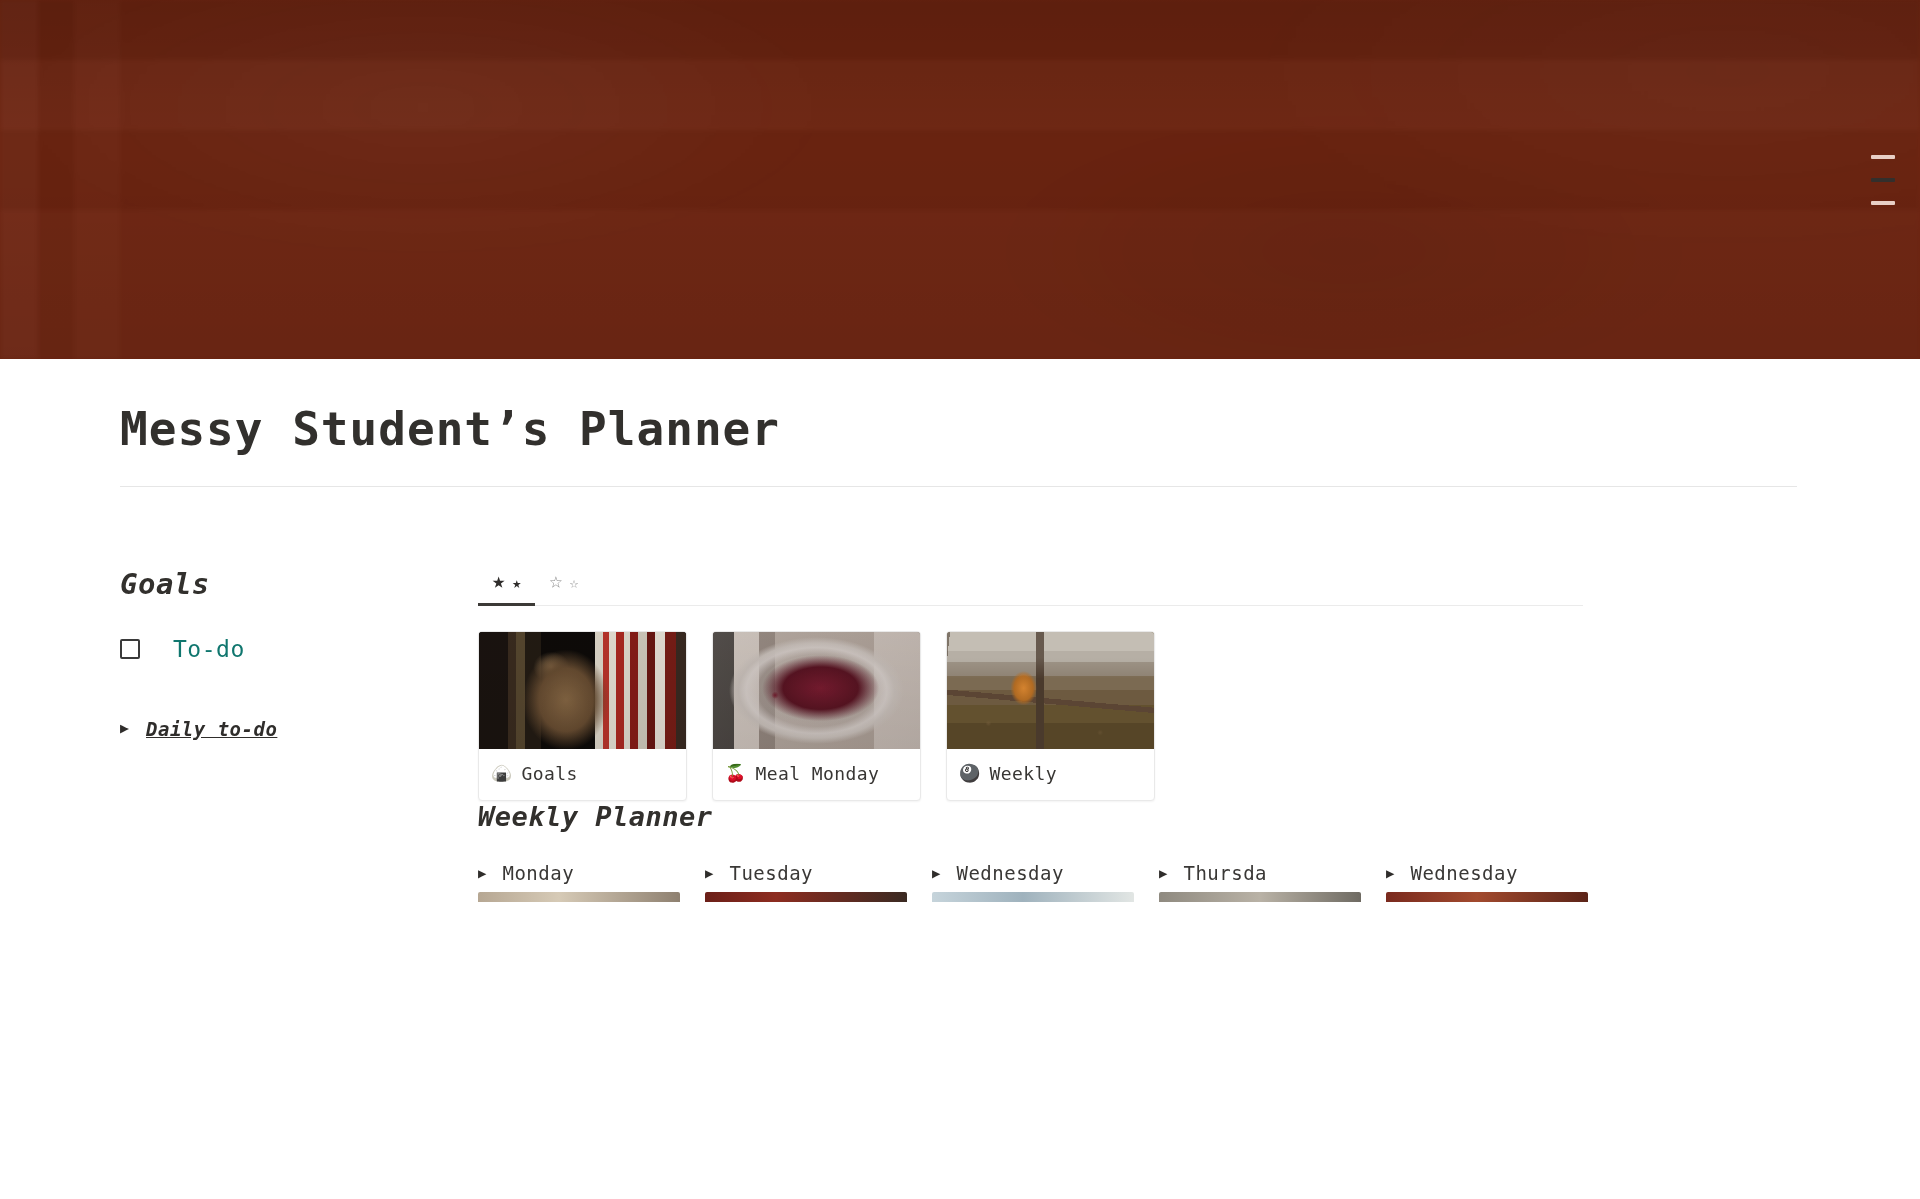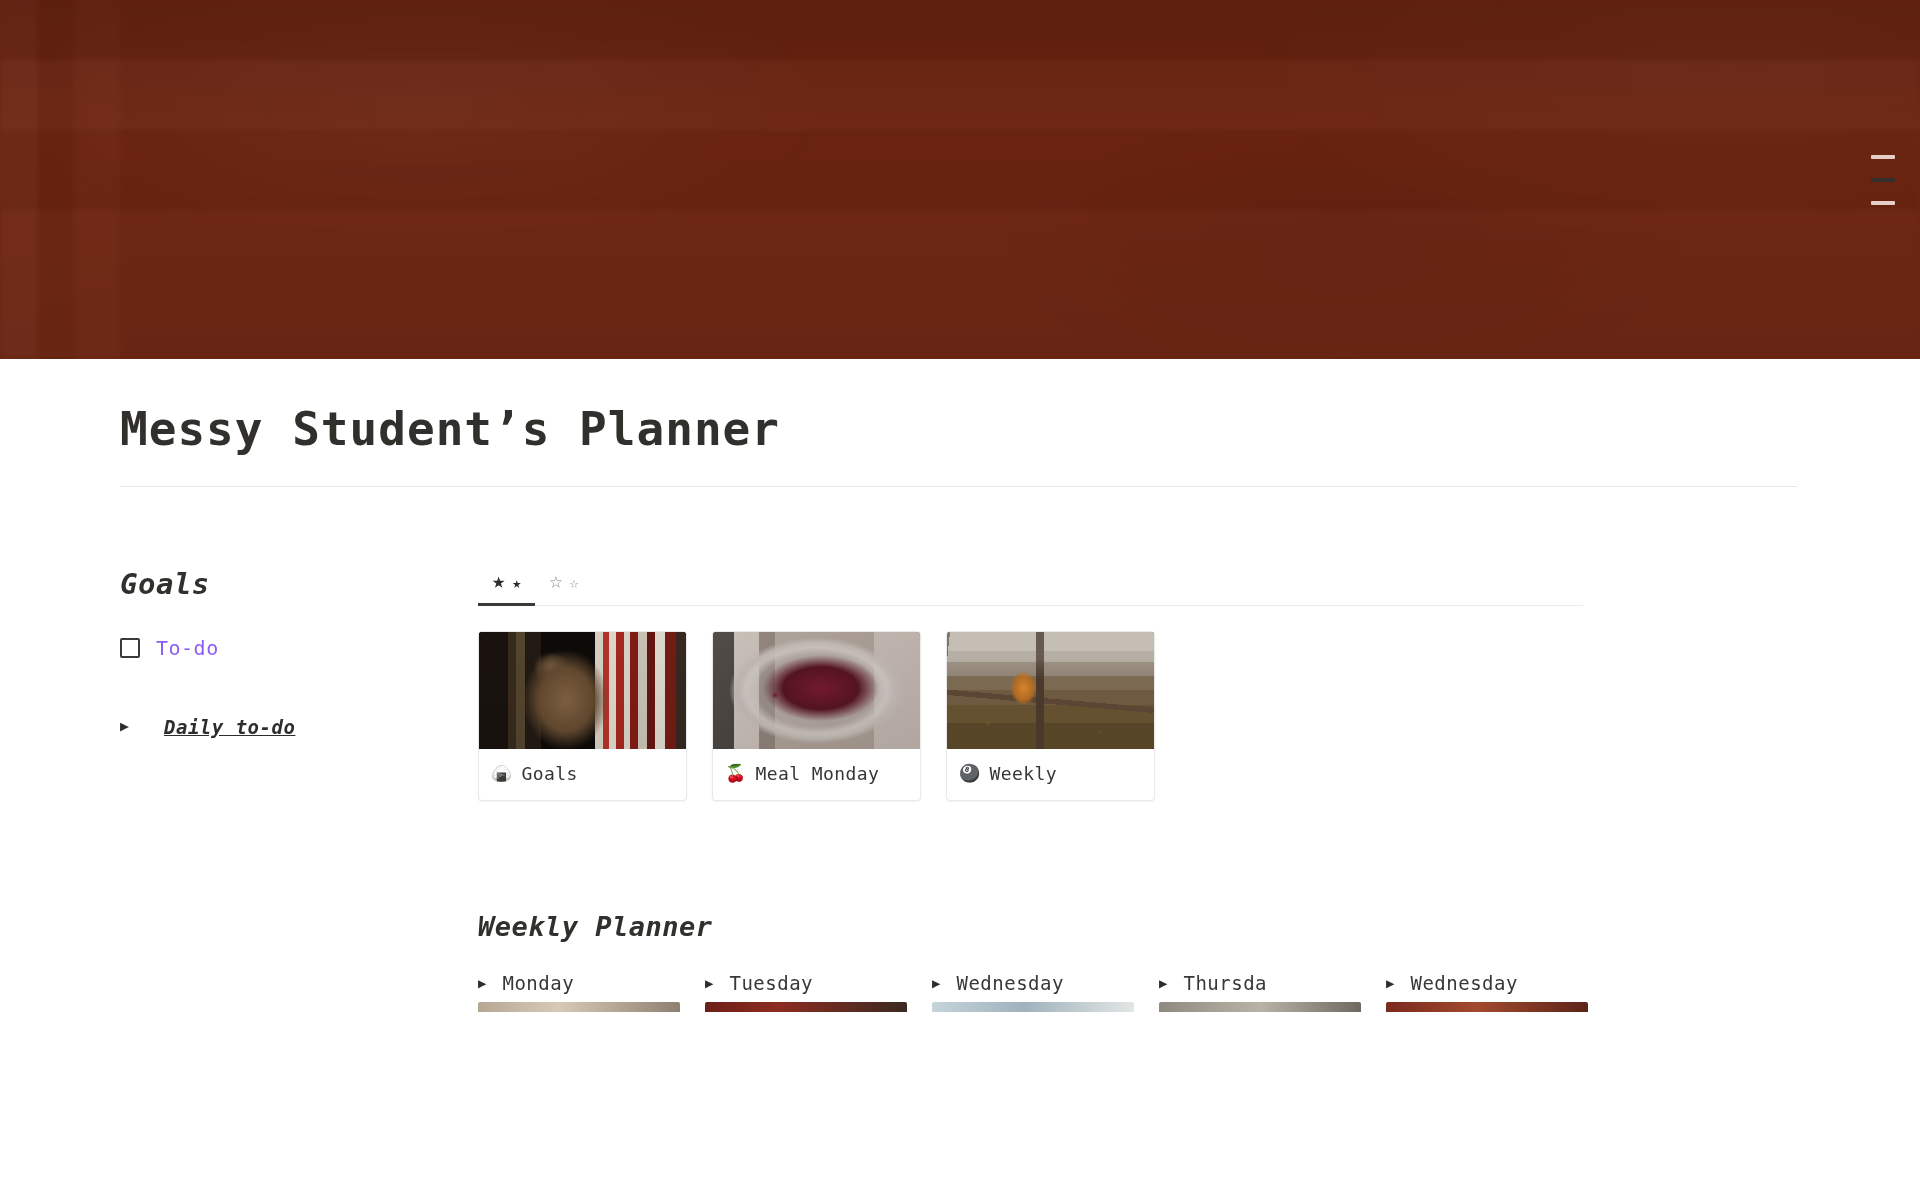--- a/index.html
+++ b/index.html
@@ -106,33 +106,33 @@
     gap: 16px;
   }
   .checkbox {
     width: 20px; height: 20px;
     border: 2px solid #3a3a3a;
     border-radius: 2px;
     background: #fff;
     flex: 0 0 20px;
     cursor: pointer;
   }
-  .todo-label { font-size: 20px; color: #8b5cf6; letter-spacing: .5px; }
+  .todo-label { font-size: 23px; color: #0f766e; letter-spacing: .5px; margin-left: 17px; }
 
   .toggle-row {
     margin-top: 56px;
     display: flex;
     align-items: center;
     gap: 17px;
     cursor: pointer;
   }
   .tri { color: #2f2d2b; font-size: 15px; line-height: 1; }
   .toggle-label {
     font-size: 19px; font-weight: bold; font-style: italic;
-    color: #2f2d2b; text-decoration: underline; letter-spacing: .5px; margin-left: 18px;
+    color: #2f2d2b; text-decoration: underline; letter-spacing: .5px;
   }
 
   
   .right-col { flex: 1; padding-left: 42px; padding-top: 62px; }
 
   .section-heading {
     font-size: 27px; font-weight: bold; font-style: italic;
     color: #32302d; letter-spacing: .5px;
   }
 
@@ -227,21 +227,21 @@
       radial-gradient(circle 3px at 20% 78%, rgba(120,96,62,.5), rgba(0,0,0,0)),
       radial-gradient(circle 3px at 74% 86%, rgba(110,88,56,.5), rgba(0,0,0,0));
   }
   .img-goals::after, .img-meal::after {
     content: "";
     position: absolute; inset: 0;
     background: linear-gradient(180deg, rgba(0,0,0,.08), rgba(0,0,0,.12));
   }
 
   
-  .weekly { margin-top: 110px; }
+  .weekly { }
   .weekly-heading {
     font-size: 27px; font-weight: bold; font-style: italic;
     color: #32302d; letter-spacing: .5px;
   }
   .days {
     margin-top: 30px;
     display: flex;
     gap: 25px;
   }
   .day-col { width: 202px; }

